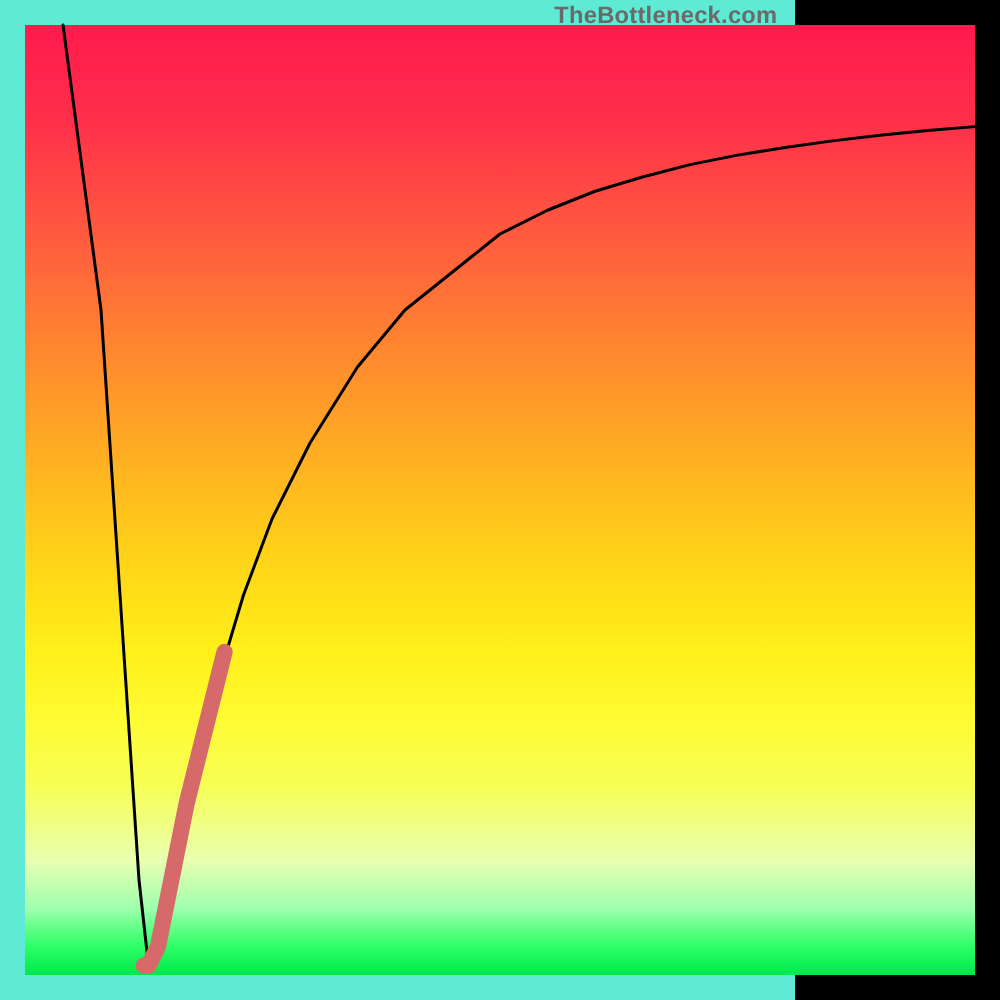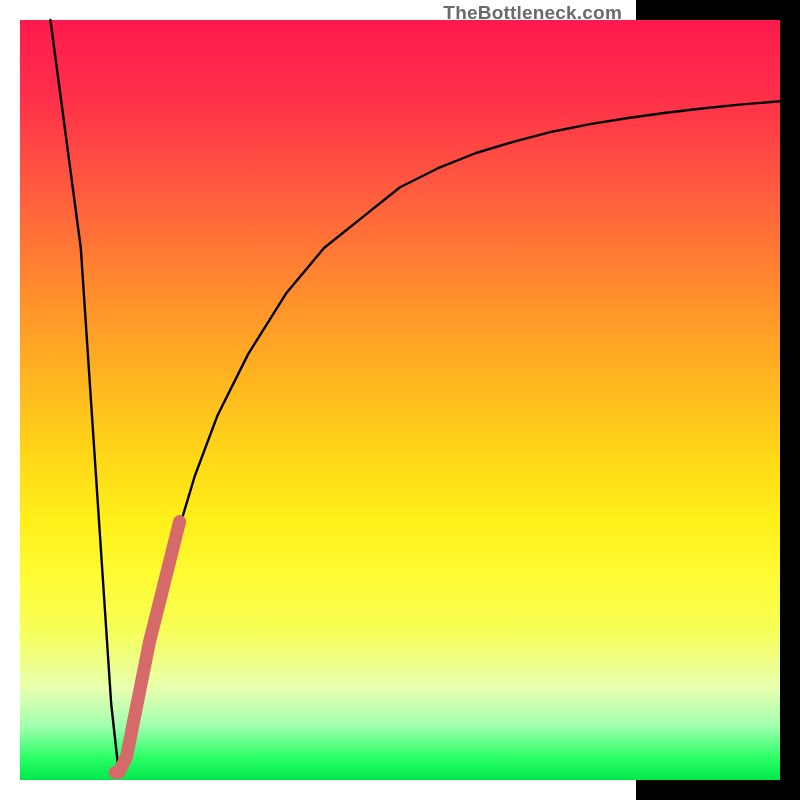--- a/index.html
+++ b/index.html
@@ -9,21 +9,21 @@
     height: 800px;
     background: #000;
     overflow: hidden;
   }
   .frame {
     position: absolute;
     top: 0;
     left: 0;
     width: 636px;
     height: 800px;
-    background: #ffffff;
+    background: #5eead4;
   }
   .plot-area {
     position: absolute;
     top: 20px;
     left: 20px;
     width: 760px;
     height: 760px;
     
     background: linear-gradient(to bottom,
       #ff1a4d 0%,

